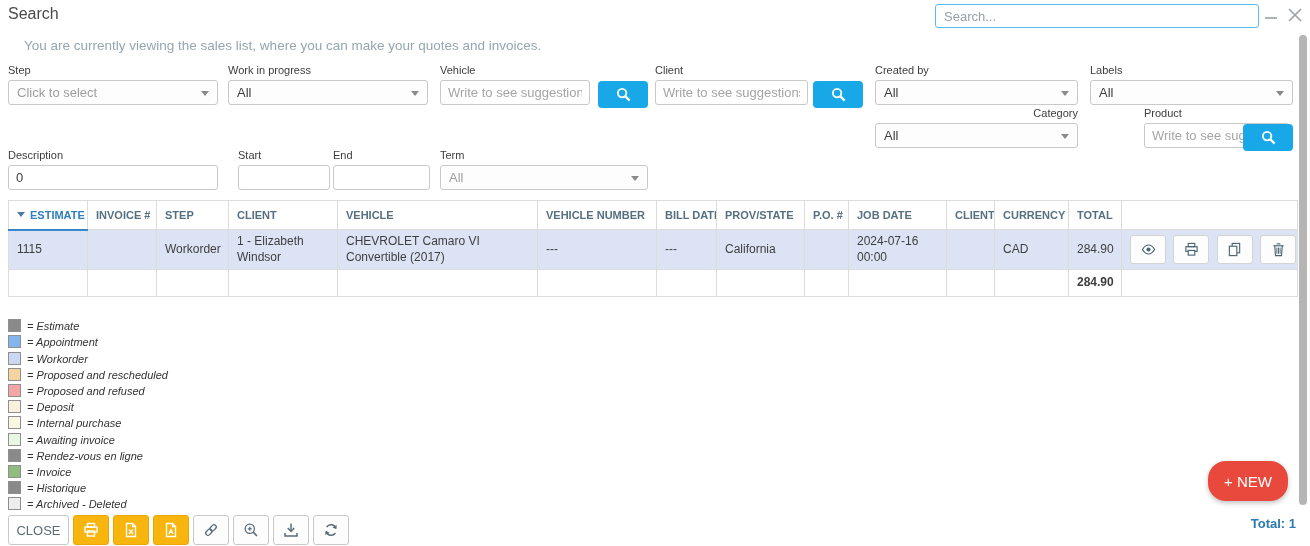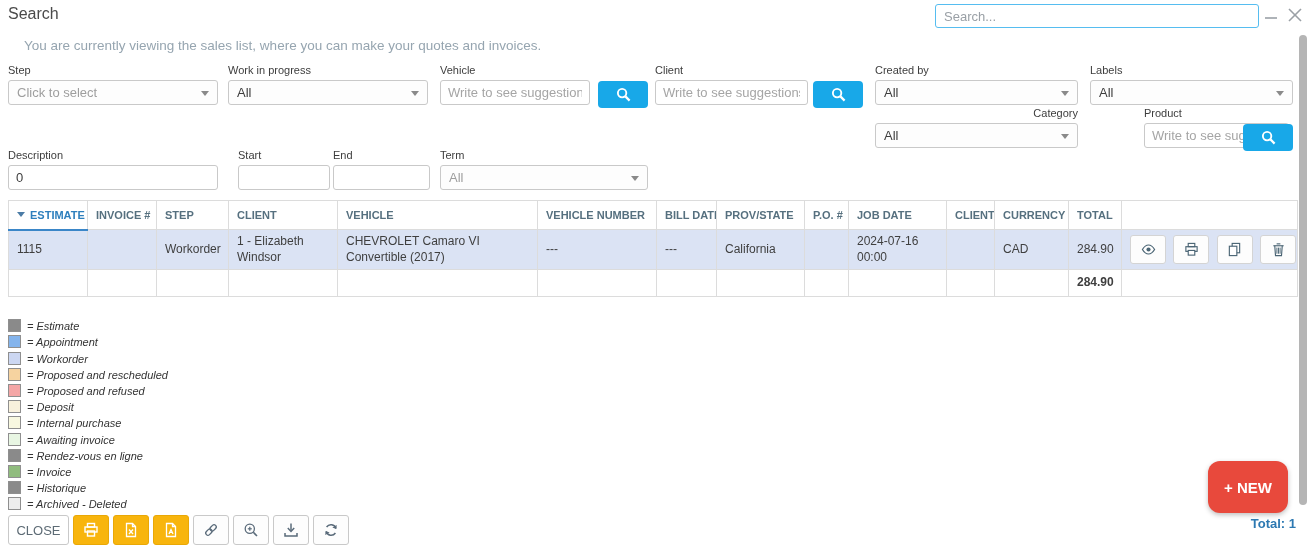--- a/index.html
+++ b/index.html
@@ -45,21 +45,21 @@
   .legend-label { font-size:11px; font-style:italic; color:#333; }
 
   
   .toolbar { position:absolute; left:8px; top:515px; display:flex; gap:4px; }
   .close-btn { width:61px; height:30px; background:#fff; border:1px solid #c9c9c9; border-radius:3px; color:#5d6b75; font-size:13px; cursor:pointer; font-family:"Liberation Sans",sans-serif; }
   .tool-btn { width:36px; height:30px; border:1px solid #c9c9c9; border-radius:3px; background:#fdfdfd; cursor:pointer; display:flex; align-items:center; justify-content:center; }
   .tool-btn.amber { background:#f8b50d; border-color:#e9a806; }
   .tool-btn svg { width:16px; height:16px; }
 
   
-  .new-btn { position:absolute; left:1208px; top:461px; width:80px; height:52px; border:none; border-radius:12px; background:#e8493c; color:#fff; font-size:15px; font-weight:bold; cursor:pointer; box-shadow:0 2px 5px rgba(0,0,0,0.25); font-family:"Liberation Sans",sans-serif; }
+  .new-btn { position:absolute; left:1208px; top:461px; width:80px; height:40px; border:none; border-radius:18px; background:#e8493c; color:#fff; font-size:15px; font-weight:normal; cursor:pointer; box-shadow:0 2px 5px rgba(0,0,0,0.25); font-family:"Liberation Sans",sans-serif; }
   .total-text { position:absolute; right:14px; top:516px; font-size:13px; font-weight:bold; color:#2d79b2; }
 
   .scroll-thumb { position:absolute; right:3px; top:35px; width:8px; height:470px; background:#b5b5b5; border-radius:4px; cursor:pointer; }
 </style>
 </head>
 <body>
 
 <div class="page-title">Search</div>
 <input class="top-search" type="text" placeholder="Search..." style="">
 <div class="win-btn" style="left:1262px;top:9px;">

